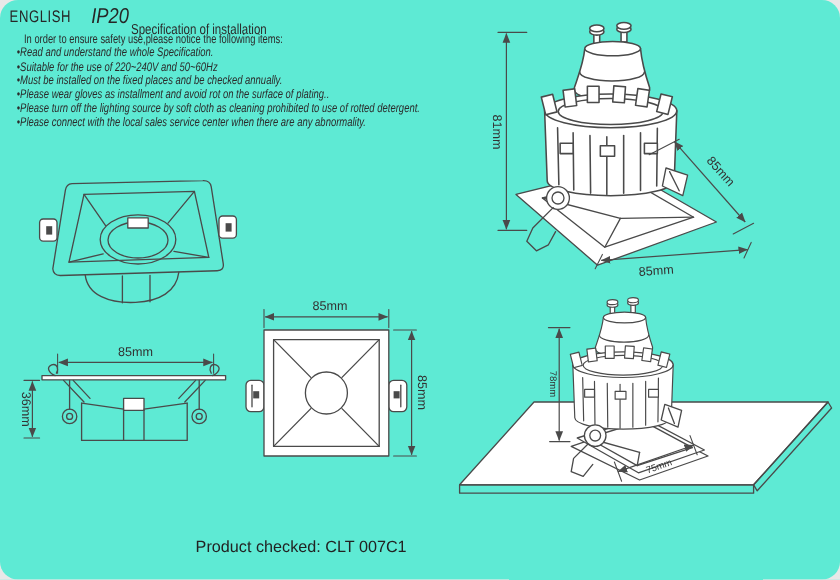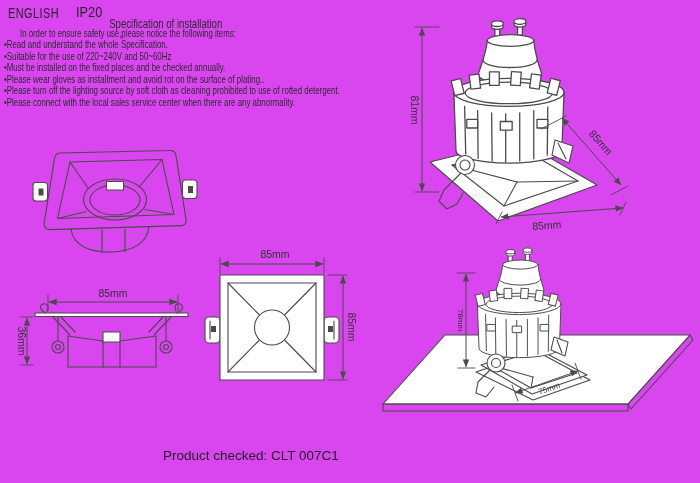--- a/index.html
+++ b/index.html
@@ -1,27 +1,27 @@
 <!DOCTYPE html>
 <html><head>
 <meta charset="utf-8">
 <style>
   html,body{margin:0;padding:0;background:#e8e8e8;}
   .sheet{
-    position:relative;width:700px;height:483px;background:#d946ef;
-    font-family:"Liberation Sans",sans-serif;color:#2b2b2b;overflow:hidden;
+    position:relative;width:700px;height:483px;background:#5eead4;
+    font-family:"Liberation Sans",sans-serif;color:#2b2b2b;overflow:hidden;border-radius:15px;
   }
   .abs{position:absolute;white-space:nowrap;}
   .cond{transform:scaleX(0.78);transform-origin:0 0;display:inline-block;}
   .lang{left:8px;top:5px;font-size:14px;letter-spacing:0.6px;color:#262626;}
-  .ip{left:76px;top:3px;font-size:15px;color:#262626;}
+  .ip{left:76px;top:3px;font-size:18px;color:#262626;font-style:italic;}
   .spec-title{left:0;top:17px;width:332px;text-align:center;font-size:12px;}
   .spec-title>span{transform:scaleX(0.8);transform-origin:50% 50%;display:inline-block;}
   .intro{left:8px;top:28px;font-size:10.4px;margin-left:12px;}
-  .bullets{left:4px;top:39px;font-size:10.4px;line-height:11.6px;}
+  .bullets{left:14px;top:39px;font-size:10.4px;line-height:11.6px;font-style:italic;}
   .bullets div{white-space:nowrap;}
   .bullets span{transform:scaleX(0.76);transform-origin:0 0;display:inline-block;}
   .footer{left:163px;top:448px;font-size:13.5px;color:#222;}
   svg.draw{position:absolute;overflow:visible;}
   svg.draw .ln{stroke:#4a4a4a;stroke-width:1.1;fill:none;stroke-linecap:round;stroke-linejoin:round;}
   svg.draw .thin{stroke:#4a4a4a;stroke-width:0.9;fill:none;stroke-linecap:round;}
   svg.draw .wf{fill:#ffffff;}
   svg.draw .df{fill:#4a4a4a;stroke:none;}
   svg.draw .dm{stroke:#4a4a4a;stroke-width:1;fill:none;
                marker-start:url(#arr);marker-end:url(#arr);}

